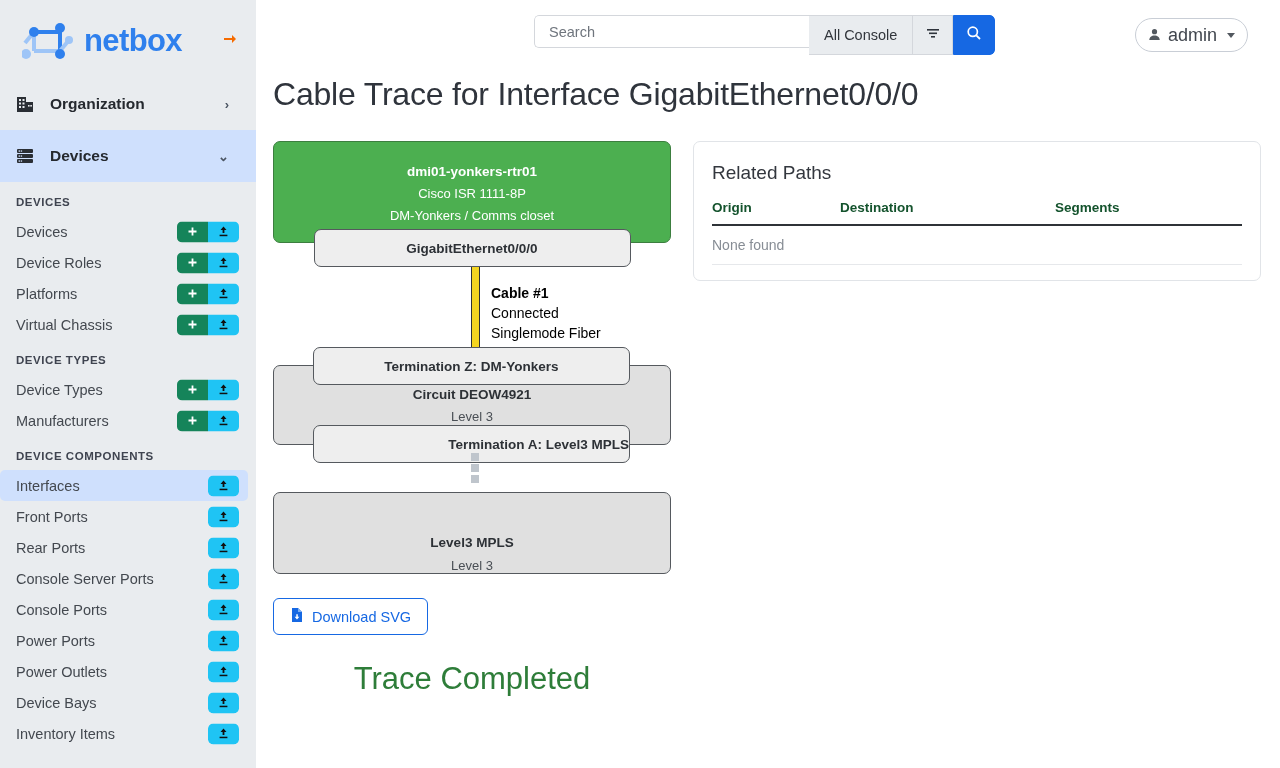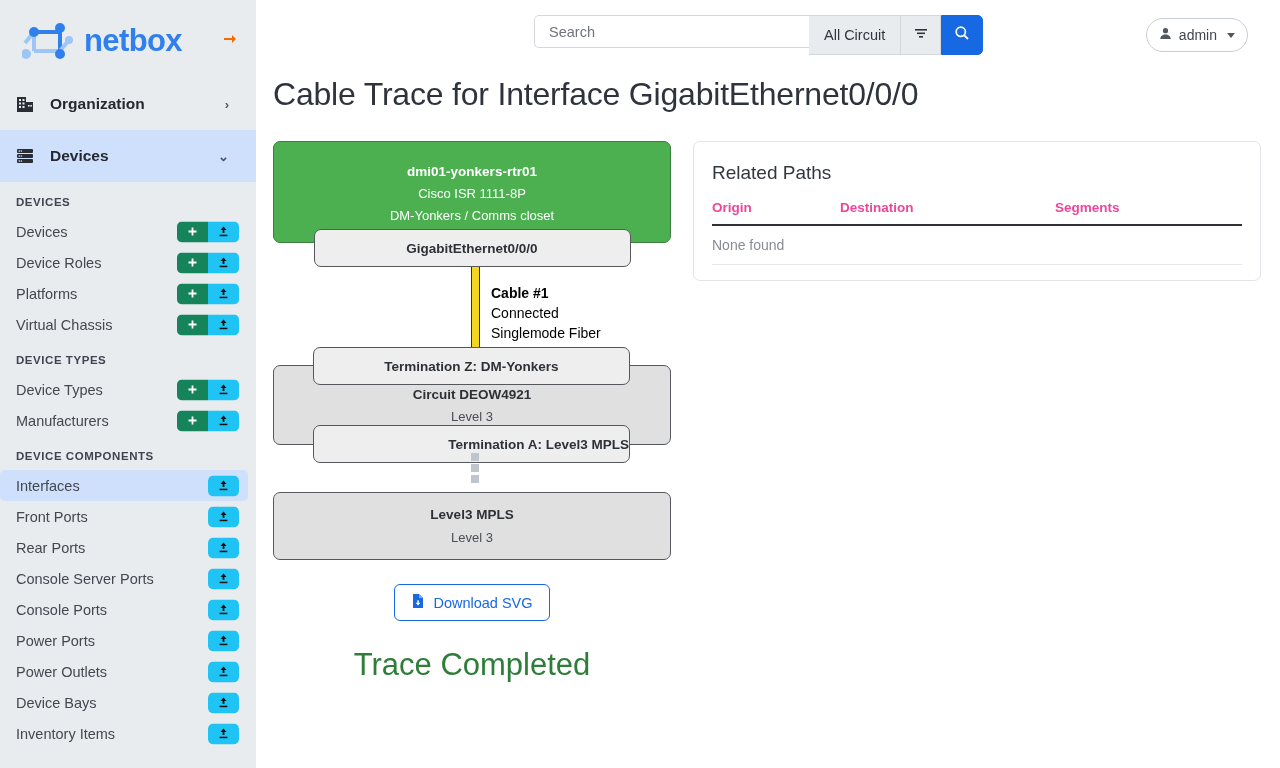--- a/index.html
+++ b/index.html
@@ -95,21 +95,21 @@
     cursor: pointer;
   }
   .search-btn {
     height: 40px; width: 42px; display: flex; align-items: center; justify-content: center;
     background: #1668e3; border: 1px solid #1668e3; border-radius: 0 5px 5px 0;
     cursor: pointer;
   }
   .user-btn {
     height: 34px; display: flex; align-items: center; gap: 7px;
     padding: 0 12px; border: 1px solid #c9ced6; border-radius: 18px;
-    font-size: 14px; color: #41464e; cursor: pointer; background: #fff;
+    font-size: 18px; color: #41464e; cursor: pointer; background: #fff;
     margin-right: 16px;
   }
   .user-btn .caret {
     width:0;height:0;border-left:4.5px solid transparent;border-right:4.5px solid transparent;
     border-top:5px solid #52585f; margin-left:3px;
   }
 
   .page-title {
     font-size: 32px; font-weight: 400; color: #2f343c;
     padding: 6px 0 0 17px; letter-spacing: -0.2px;
@@ -160,47 +160,47 @@
   .node-circuit .c2 { font-size: 13px; margin-top: 7px; color: #4a4f55; }
   .term-over-top { position: absolute; top: -18px; left: 40px; margin: 0; }
   .term-over-bot { position: absolute; bottom: -18px; left: 40px; margin: 0; align-items: flex-end; }
 
   .dotted-seg { height: 47px; position: relative; }
   .dotted-seg .dot {
     position: absolute; left: 198px; width: 8px; height: 8px; background: #bfc5cc;
   }
 
   .node-endpoint {
-    width: 398px; height: 68px; background: #e0e0e0; border-color: #55595e;
-    color: #2d3136; justify-content: center; margin-top: 0;
+    width: 398px; height: 82px; background: #e0e0e0; border-color: #55595e;
+    color: #2d3136; justify-content: flex-end; margin-top: 0;
   }
   .node-endpoint .e1 { font-size: 13.5px; font-weight: 700; }
   .node-endpoint .e2 { font-size: 13px; margin-top: 8px; color: #4a4f55; }
 
-  .dl-wrap { display: flex; justify-content: center; margin-top: 24px; }
+  .dl-wrap { display: flex; justify-content: flex-start; margin-top: 24px; }
   .dl-btn {
     display: inline-flex; align-items: center; gap: 8px;
     border: 1px solid #1668e3; color: #1668e3; background: #fff;
     border-radius: 6px; padding: 8px 16px; font-size: 14.5px; cursor: pointer;
     font-family: "Liberation Sans", sans-serif;
   }
   .trace-status {
     text-align: center; margin-top: 26px;
     font-size: 31px; color: #2e7d39; font-weight: 400;
   }
 
   
   .panel {
     width: 568px; background: #fff; border: 1px solid #e1e4e8;
     border-radius: 7px; padding: 20px 18px 24px 18px; height: 140px;
   }
   .panel-title { font-size: 19px; color: #33373e; font-weight: 400; margin-bottom: 16px; }
   .tbl { width: 100%; border-collapse: collapse; }
   .tbl th {
-    text-align: left; font-size: 13.5px; font-weight: 700; color: #ec4899;
+    text-align: left; font-size: 13.5px; font-weight: 700; color: #14532d;
     padding: 0 0 9px 0; border-bottom: 2px solid #2f3338;
   }
   .tbl td {
     font-size: 14px; color: #878d95; padding: 11px 0;
     border-bottom: 1px solid #e6e8eb;
   }
 </style>
 </head>
 <body>
 
@@ -469,21 +469,21 @@
           </span>
       </span>
     </div>
   </aside>
 
   <main class="main">
 
     <div class="topbar">
       <div class="searchwrap">
         <input class="search-input" type="text" placeholder="Search" style="">
-        <div class="all-objects">All Circuit</div>
+        <div class="all-objects">All Console</div>
         <div class="filter-btn">
           <span>
             <svg width="16" height="16" viewBox="0 0 16 16">
                 <rect x="2" y="4" width="12" height="1.6" fill="#2f343c"></rect>
                 <rect x="4" y="7.5" width="8" height="1.6" fill="#2f343c"></rect>
                 <rect x="6" y="11" width="4" height="1.6" fill="#2f343c"></rect>
               </svg>
           </span>
         </div>
         <div class="search-btn">

